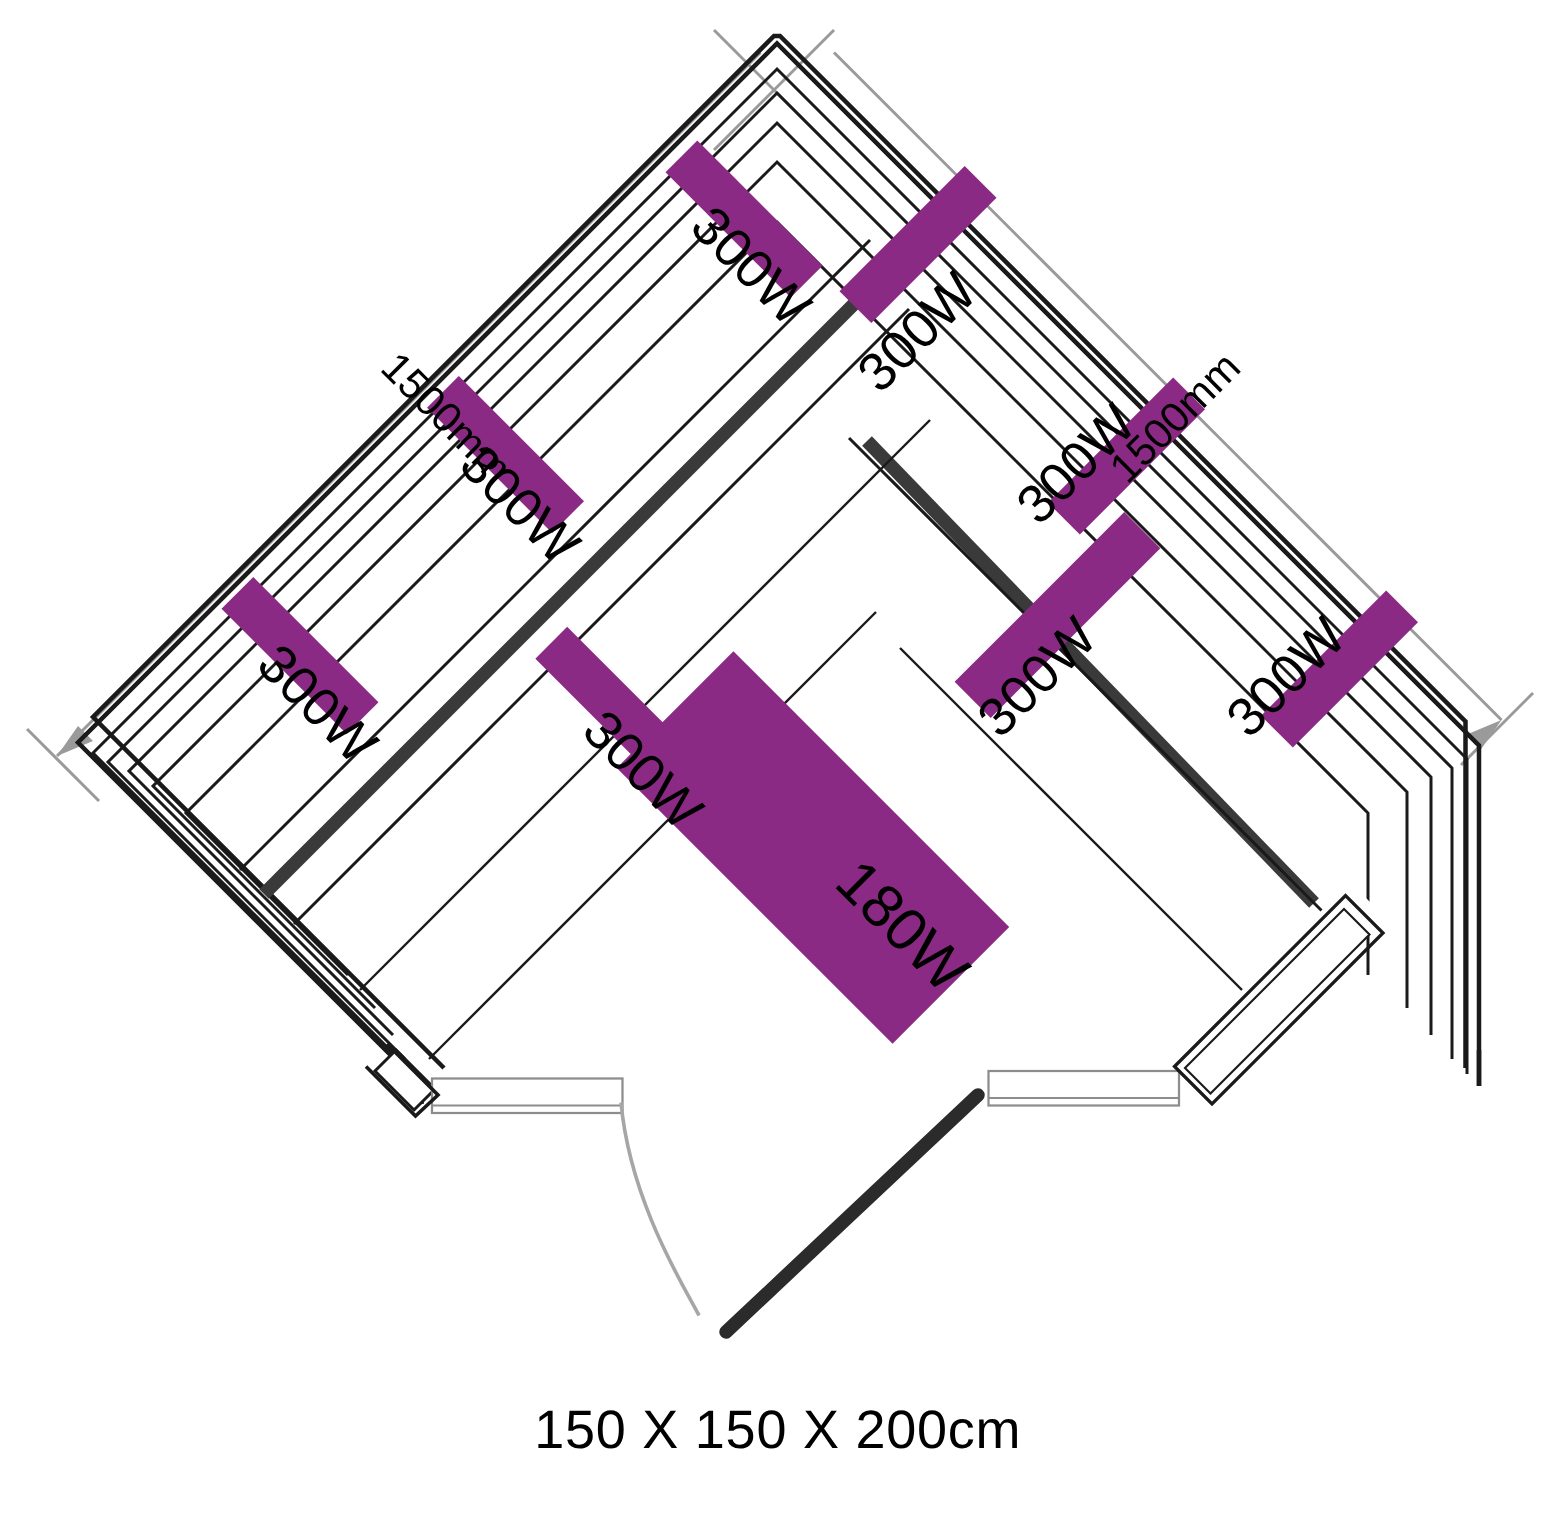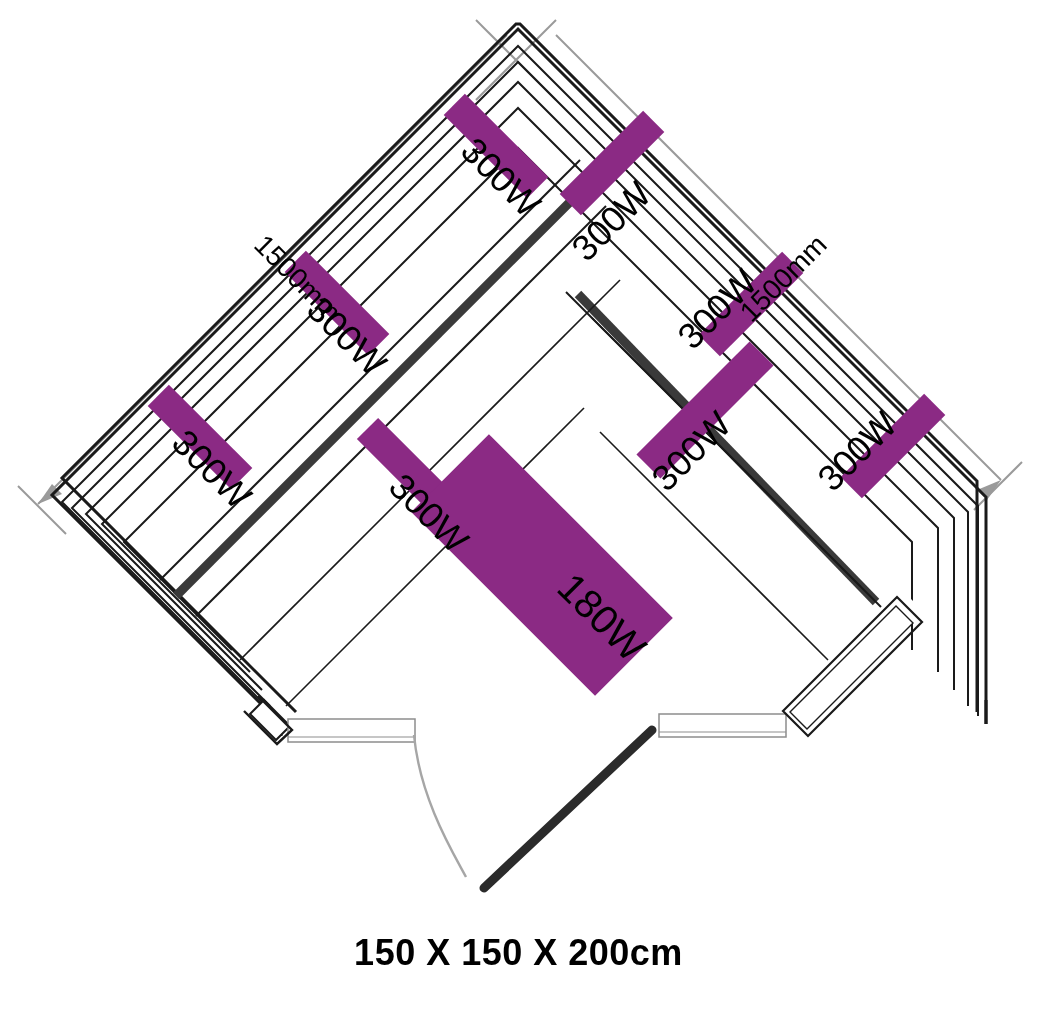--- a/index.html
+++ b/index.html
@@ -7,21 +7,20 @@
     width:1037px;height:1010px;overflow:hidden;
     font-family:"Liberation Sans", sans-serif;
     color:#000;
   }
   #stage{position:relative;width:1037px;height:1010px;background:#fff;}
   #plan{position:absolute;left:0;top:0;width:1037px;height:1010px;}
   .cap{
     position:absolute;left:0;top:932px;width:1037px;
     text-align:center;font-size:36px;letter-spacing:.5px;color:#000;
     font-family:"Liberation Sans", sans-serif;
-    font-weight:bold;
   }
   svg text{font-family:"Liberation Sans", sans-serif;fill:#000;}
 </style>
 </head>
 <body>
 
 <div id="stage">
 
   <svg id="plan" viewBox="0 0 1037 1010">
 

